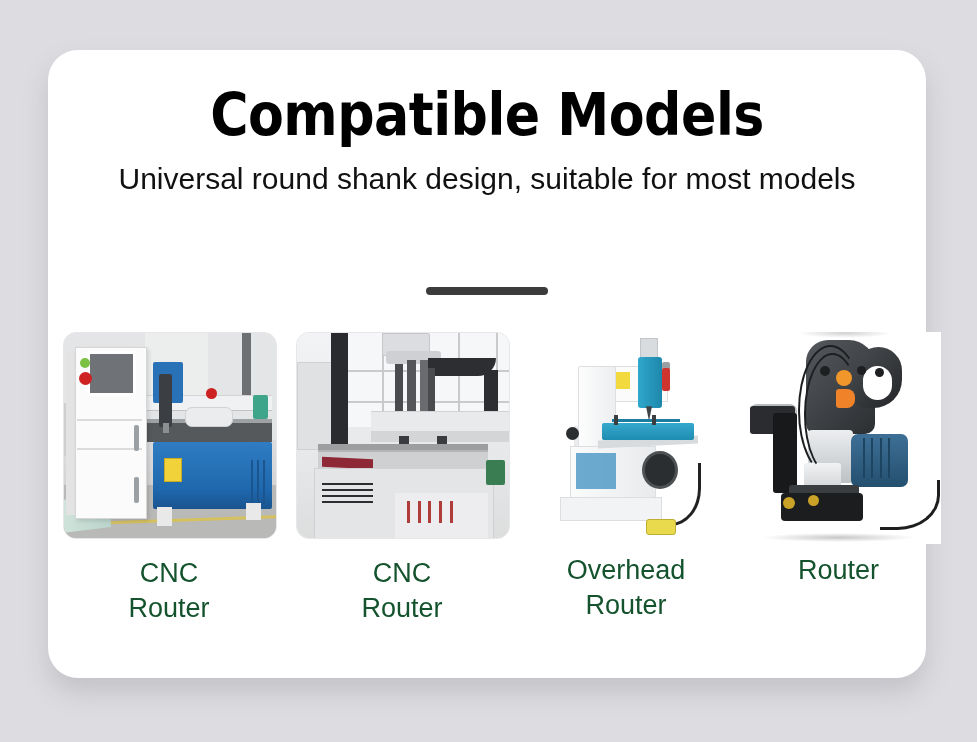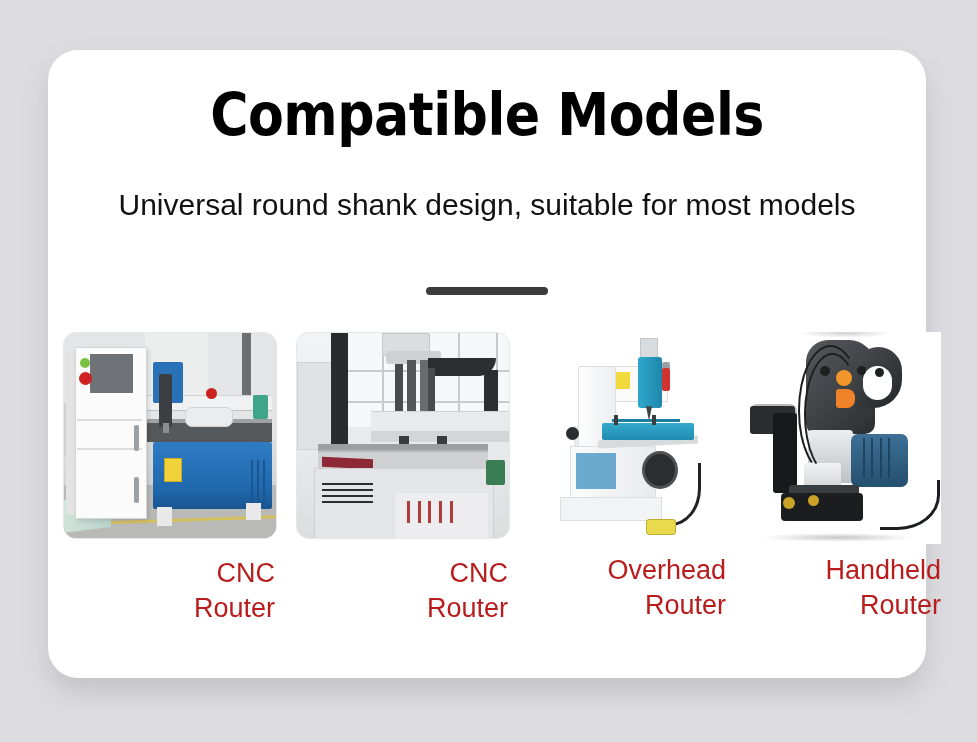--- a/index.html
+++ b/index.html
@@ -18,21 +18,21 @@
 
   .title{
     position:absolute;left:0;right:0;top:34px;
     text-align:center;
     font-size:58px;line-height:62px;font-weight:800;
     letter-spacing:-.5px;color:#000;
     font-family:"DejaVu Sans Condensed","Liberation Sans",sans-serif;
     font-stretch:condensed;
   }
   .subtitle{
-    position:absolute;left:60px;right:60px;top:134px;
+    position:absolute;left:60px;right:60px;top:108px;
     text-align:center;font-size:30px;line-height:41px;
     font-weight:400;color:#111;
   }
   .divider{
     position:absolute;left:50%;top:237px;transform:translateX(-50%);
     width:122px;height:8px;background:#3b3b3b;border-radius:5px;
   }
 
   .grid{position:absolute;left:0;right:0;top:282px;height:330px;}
 
@@ -45,22 +45,22 @@
   .thumb{
     position:relative;width:212px;height:205px;
     border:1px solid #e7e7ea;border-radius:13px;
     overflow:hidden;background:#f3f3f3;
   }
   .plain{
     position:relative;width:100%;height:212px;overflow:hidden;background:#fff;
   }
 
   .label{
-    margin-top:17px;text-align:right;
-    font-size:27px;line-height:35px;color:#b91c1c;font-weight:400;
+    margin-top:17px;text-align:center;
+    font-size:27px;line-height:35px;color:#14532d;font-weight:400;
   }
   .col-3 .label,.col-4 .label{margin-top:9px;}
 
   
   .s1{position:absolute;inset:0;background:linear-gradient(180deg,#e9eaec 0%,#dfe0e2 45%,#c9c9c9 100%);}
   .s1 .wall{position:absolute;left:0;top:0;width:100%;height:52%;background:#e4e5e7;}
   .s1 .wall2{position:absolute;left:38%;top:0;width:30%;height:30%;background:#eceded;}
   .s1 .floor{position:absolute;left:0;bottom:0;width:100%;height:26%;background:#b9b9b8;}
   .s1 .floorline{position:absolute;left:0;bottom:8%;width:100%;height:3px;background:#d9c24e;opacity:.85;transform:rotate(-2deg);}
   .s1 .cab{position:absolute;left:5%;top:7%;width:33%;height:83%;background:#fbfbfb;border:1px solid #d6d6d6;box-shadow:2px 2px 4px rgba(0,0,0,.12);}
@@ -341,20 +341,19 @@
             <div class="base2"></div>
             <div class="base"></div>
             <div class="gold"></div>
               <div class="gold2"></div>
             <div class="cable" style="left:30%;top:6%;width:30%;height:60%;border-color:#1c1e20 transparent transparent #1c1e20;"></div>
             <div class="cable" style="left:33%;top:10%;width:26%;height:56%;border-color:#1c1e20 transparent transparent #1c1e20;"></div>
             <div class="shadow"></div>
           </div>
         </div>
         <div class="label">
-          <div>Handheld</div>
           <div>Router</div>
         </div>
       </div>
 
     </div>
   </div>
 </div>
 
 </body></html>

